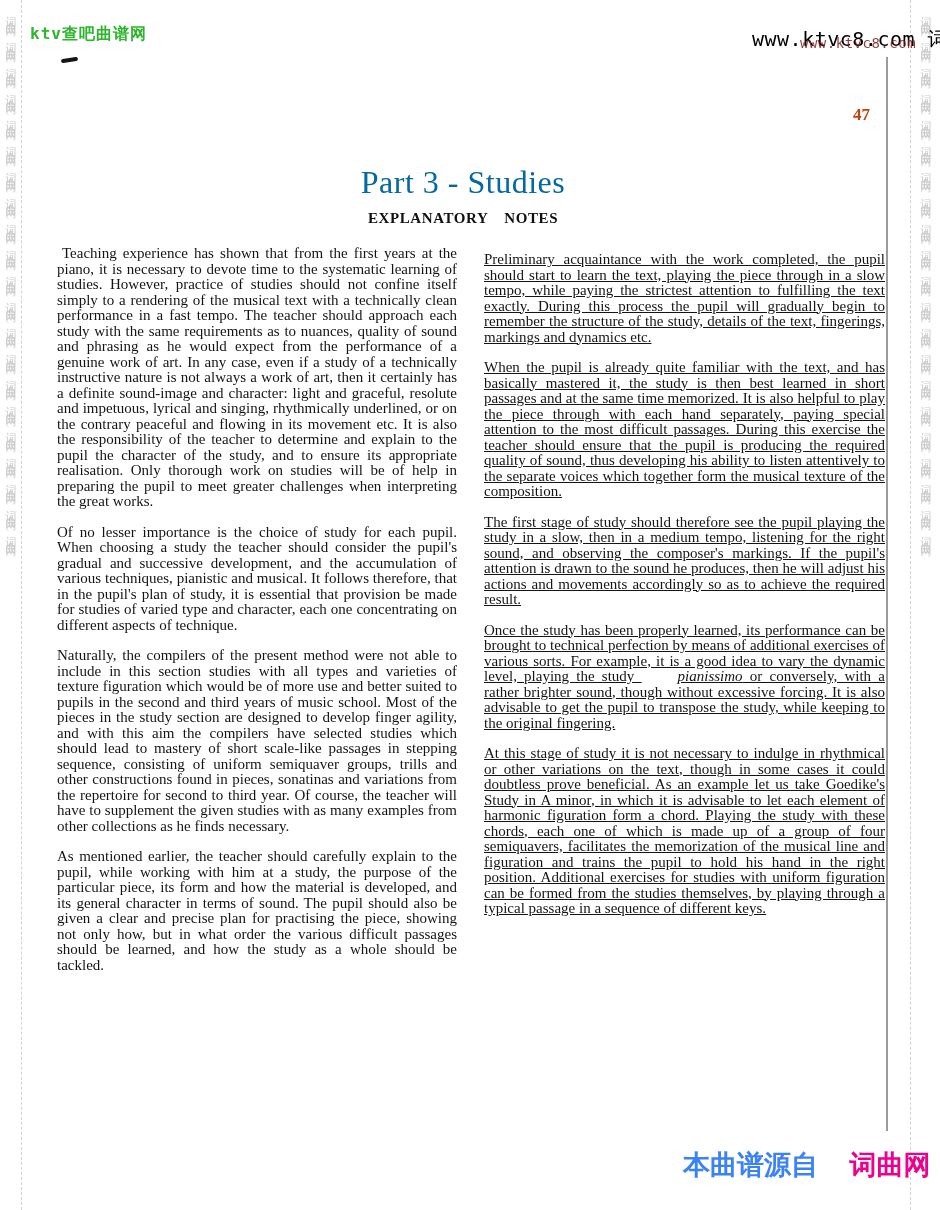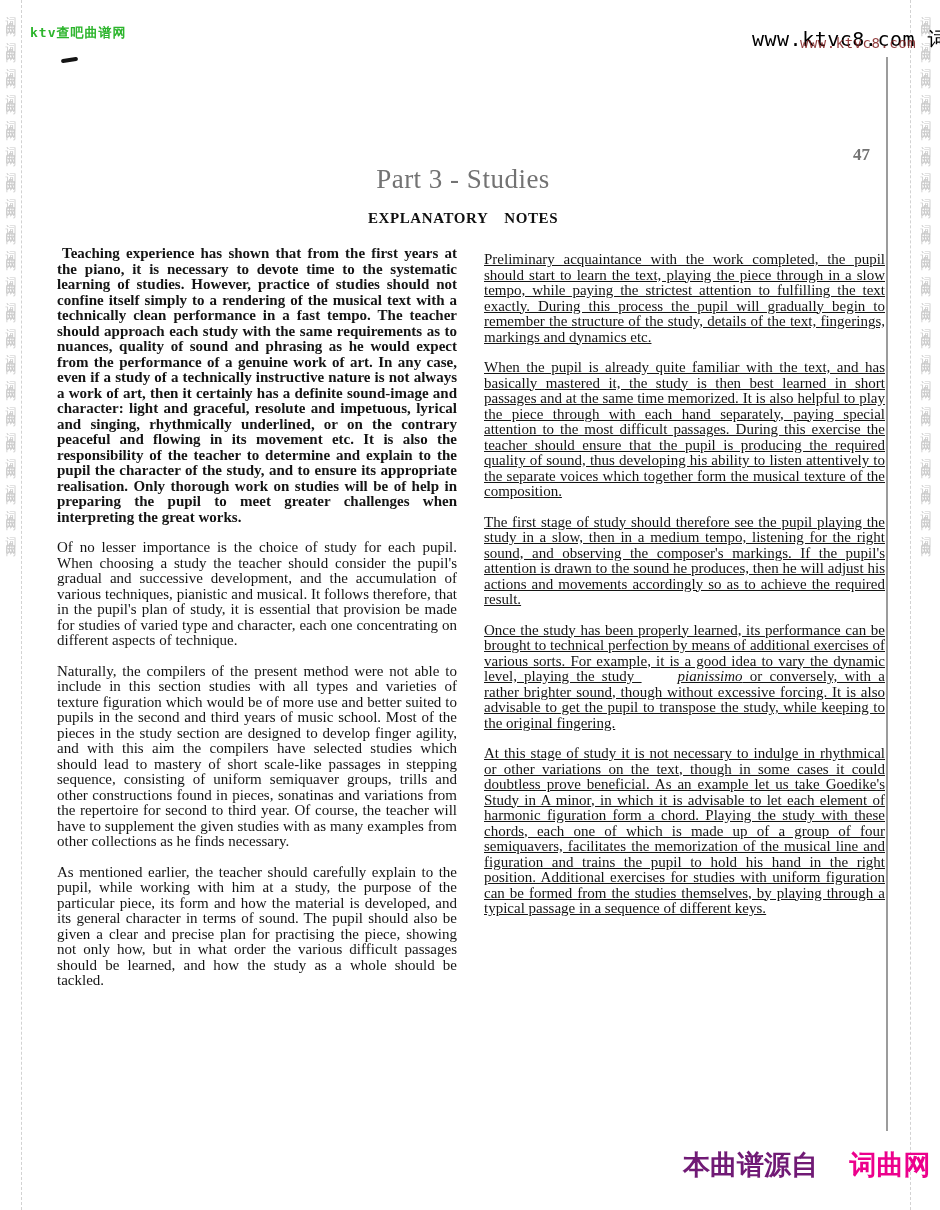--- a/index.html
+++ b/index.html
@@ -9,51 +9,51 @@
   
   .wm-strip{position:absolute;top:0;bottom:0;display:flex;flex-direction:column;
             align-items:center;gap:11px;padding-top:8px;overflow:hidden;box-sizing:border-box;}
   .wm-strip-left{left:0;width:22px;border-right:1px dashed #d2d2d2;}
   .wm-strip-right{left:910px;width:30px;border-left:1px dashed #d2d2d2;}
   .wm-group{writing-mode:vertical-rl;text-orientation:upright;font-size:11px;line-height:1;
             letter-spacing:5px;color:#c9c9c9;font-family:"DejaVu Sans", sans-serif;flex:none;}
 
   
   .wm-topleft{position:absolute;left:30px;top:24px;font-family:"DejaVu Sans Mono", monospace;
-              font-size:13px;letter-spacing:1px;color:#2db52d;font-weight:bold;}
+              font-size:16px;letter-spacing:1px;color:#2db52d;font-weight:bold;}
   .ink-dash{position:absolute;left:61px;top:58px;width:17px;height:4px;background:#151515;
             border-radius:2px;transform:rotate(-9deg);}
   .wm-topright-gray{position:absolute;left:752px;top:26px;font-family:"DejaVu Sans Mono", monospace;
                     font-size:20px;letter-spacing:.5px;color:#000000;white-space:nowrap;}
   .wm-topright-green{position:absolute;left:800px;top:35px;font-family:"DejaVu Sans Mono", monospace;
                      font-size:14px;letter-spacing:.5px;color:#7f1d1d;opacity:.85;white-space:nowrap;}
 
-  .page-number{position:absolute;left:853px;top:105px;font-size:17px;font-weight:bold;color:#737373;margin-top:40px;}
+  .page-number{position:absolute;left:853px;top:105px;font-size:17px;font-weight:bold;color:#c2410c;}
 
   
   .edge-line{position:absolute;left:886px;top:57px;width:2px;height:1074px;background:#9c9c9c;}
 
   
   .title-block{position:absolute;left:58px;top:164px;width:810px;text-align:center;}
-  .title{font-size:27px;color:#737373;letter-spacing:.5px;}
-  .subtitle{margin-top:15px;font-size:15px;font-weight:bold;color:#101010;
+  .title{font-size:32px;color:#0369a1;letter-spacing:.5px;}
+  .subtitle{margin-top:9px;font-size:15px;font-weight:bold;color:#101010;
             letter-spacing:.6px;word-spacing:12px;}
 
   
   .col{position:absolute;font-size:15px;line-height:15.5px;text-align:justify;color:#141414;}
   .col-left{left:57px;top:246px;width:400px;}
   .col-right{left:484px;top:252px;width:401px;text-decoration:underline;}
   .col p{margin:0 0 15px 0;}
-  .col p.indent{text-indent:5px;font-weight:bold;}
+  .col p.indent{text-indent:5px;}
   .ital{font-style:italic;margin-left:36px;}
 
   
   .bottom-source{position:absolute;left:683px;top:1147px;white-space:nowrap;
                  font-family:"DejaVu Sans", sans-serif;font-size:27px;font-weight:600;}
-  .bottom-source .prefix{color:#701a75;}
+  .bottom-source .prefix{color:#3b82f6;}
   .bottom-source .brand{color:#ec008c;margin-left:22px;}
 </style>
 </head>
 <body>
 
 <div class="page">
 
   <div class="wm-strip wm-strip-left">
       <div class="wm-group">词曲网</div>
       <div class="wm-group">词曲网</div>

